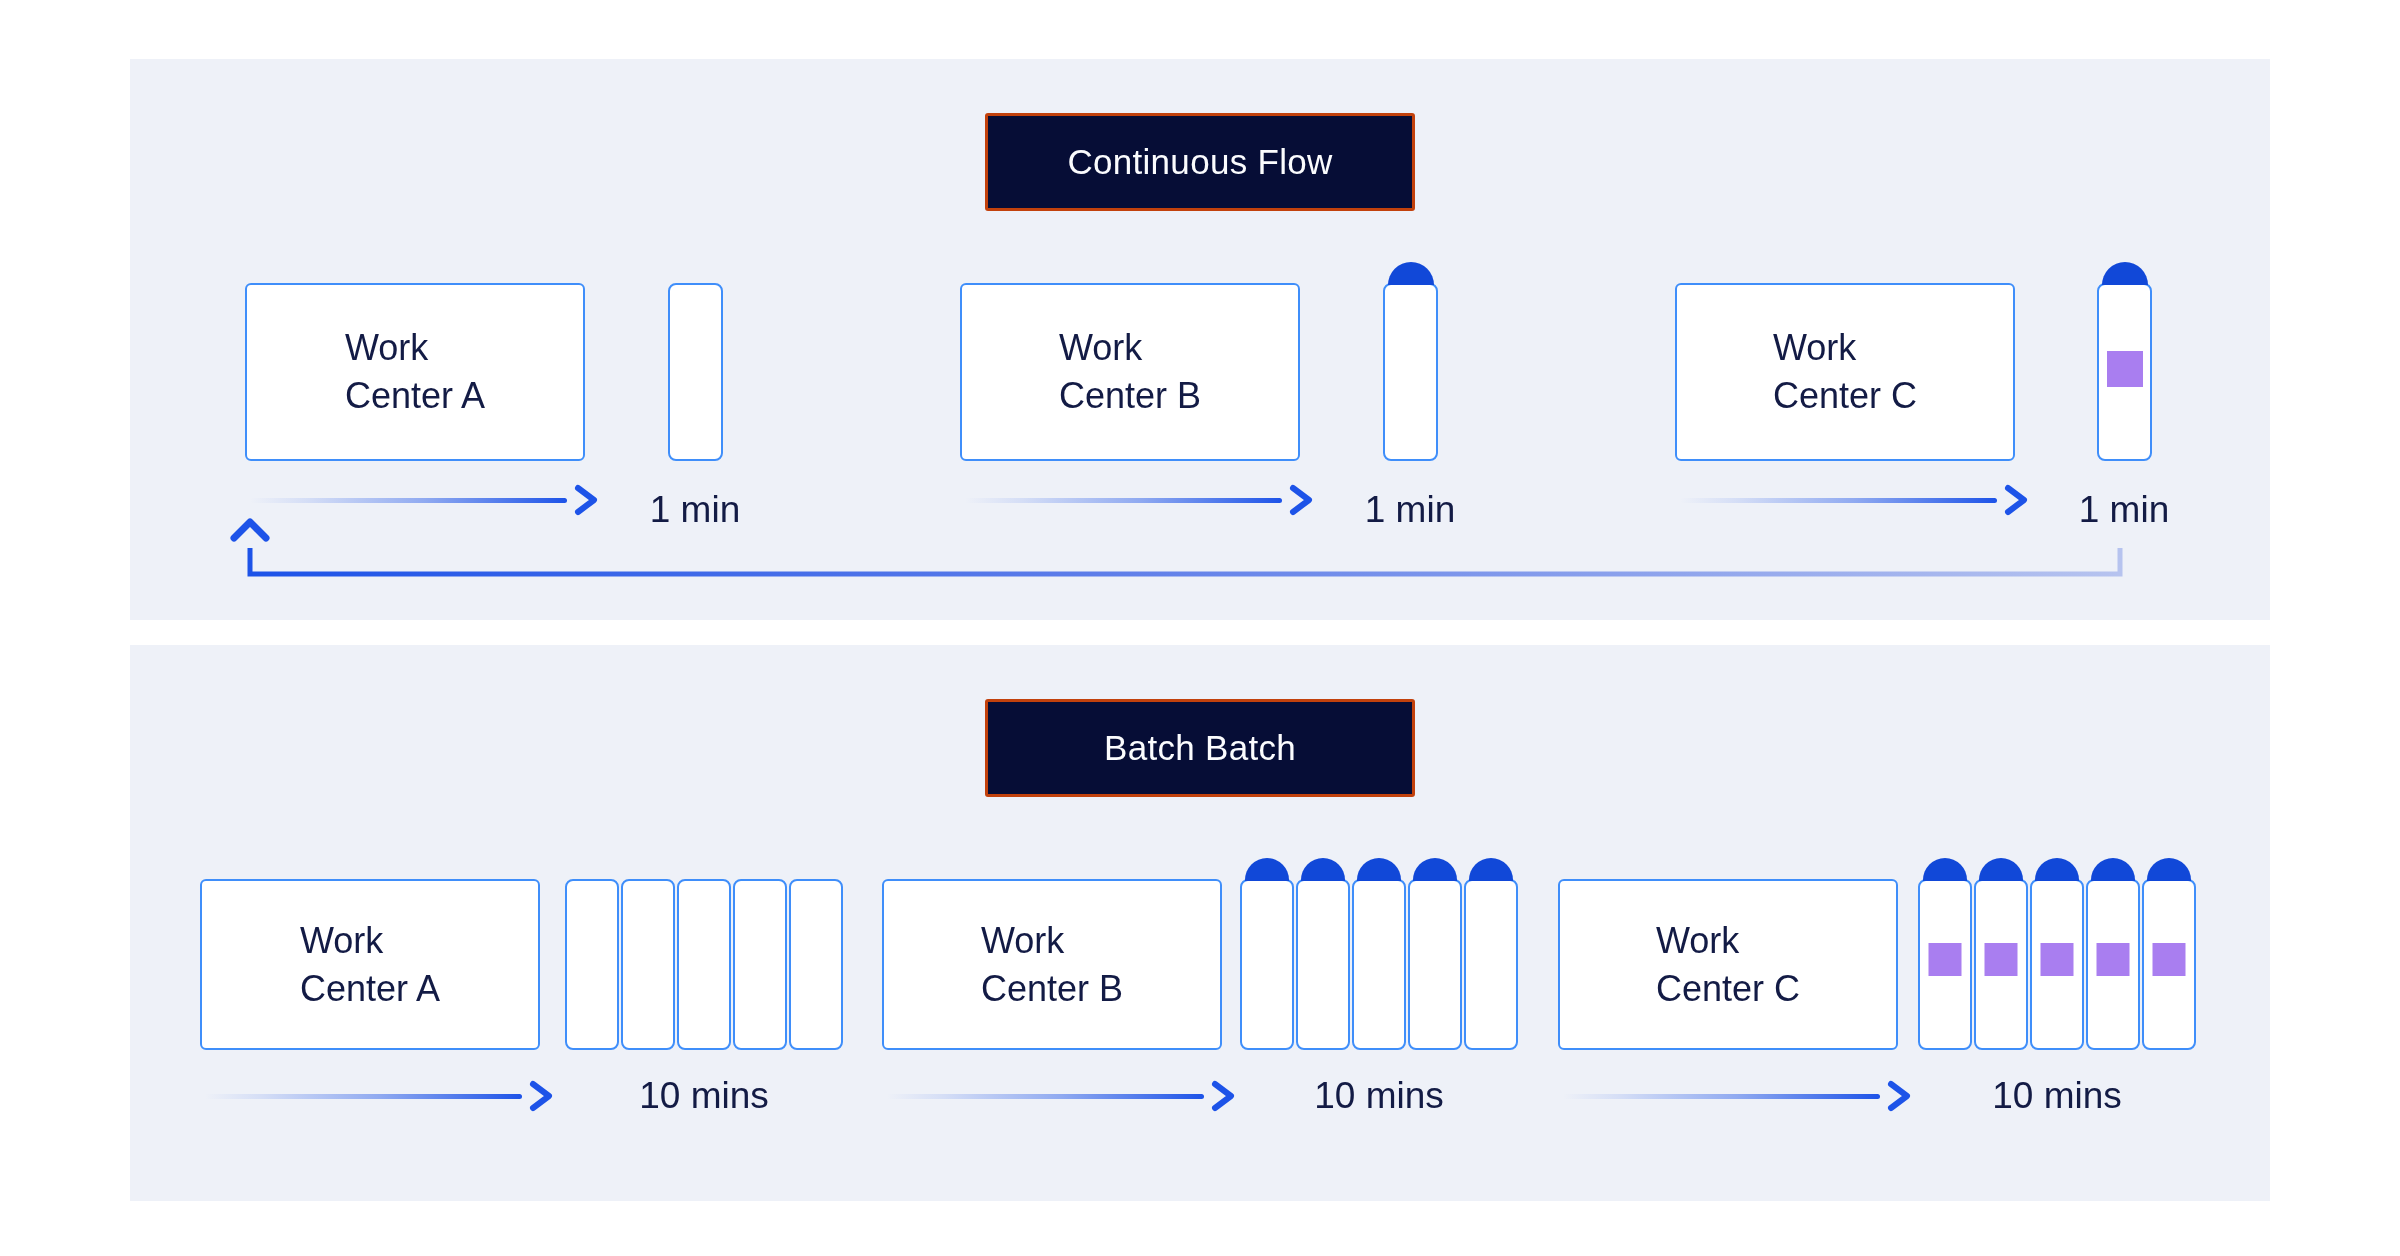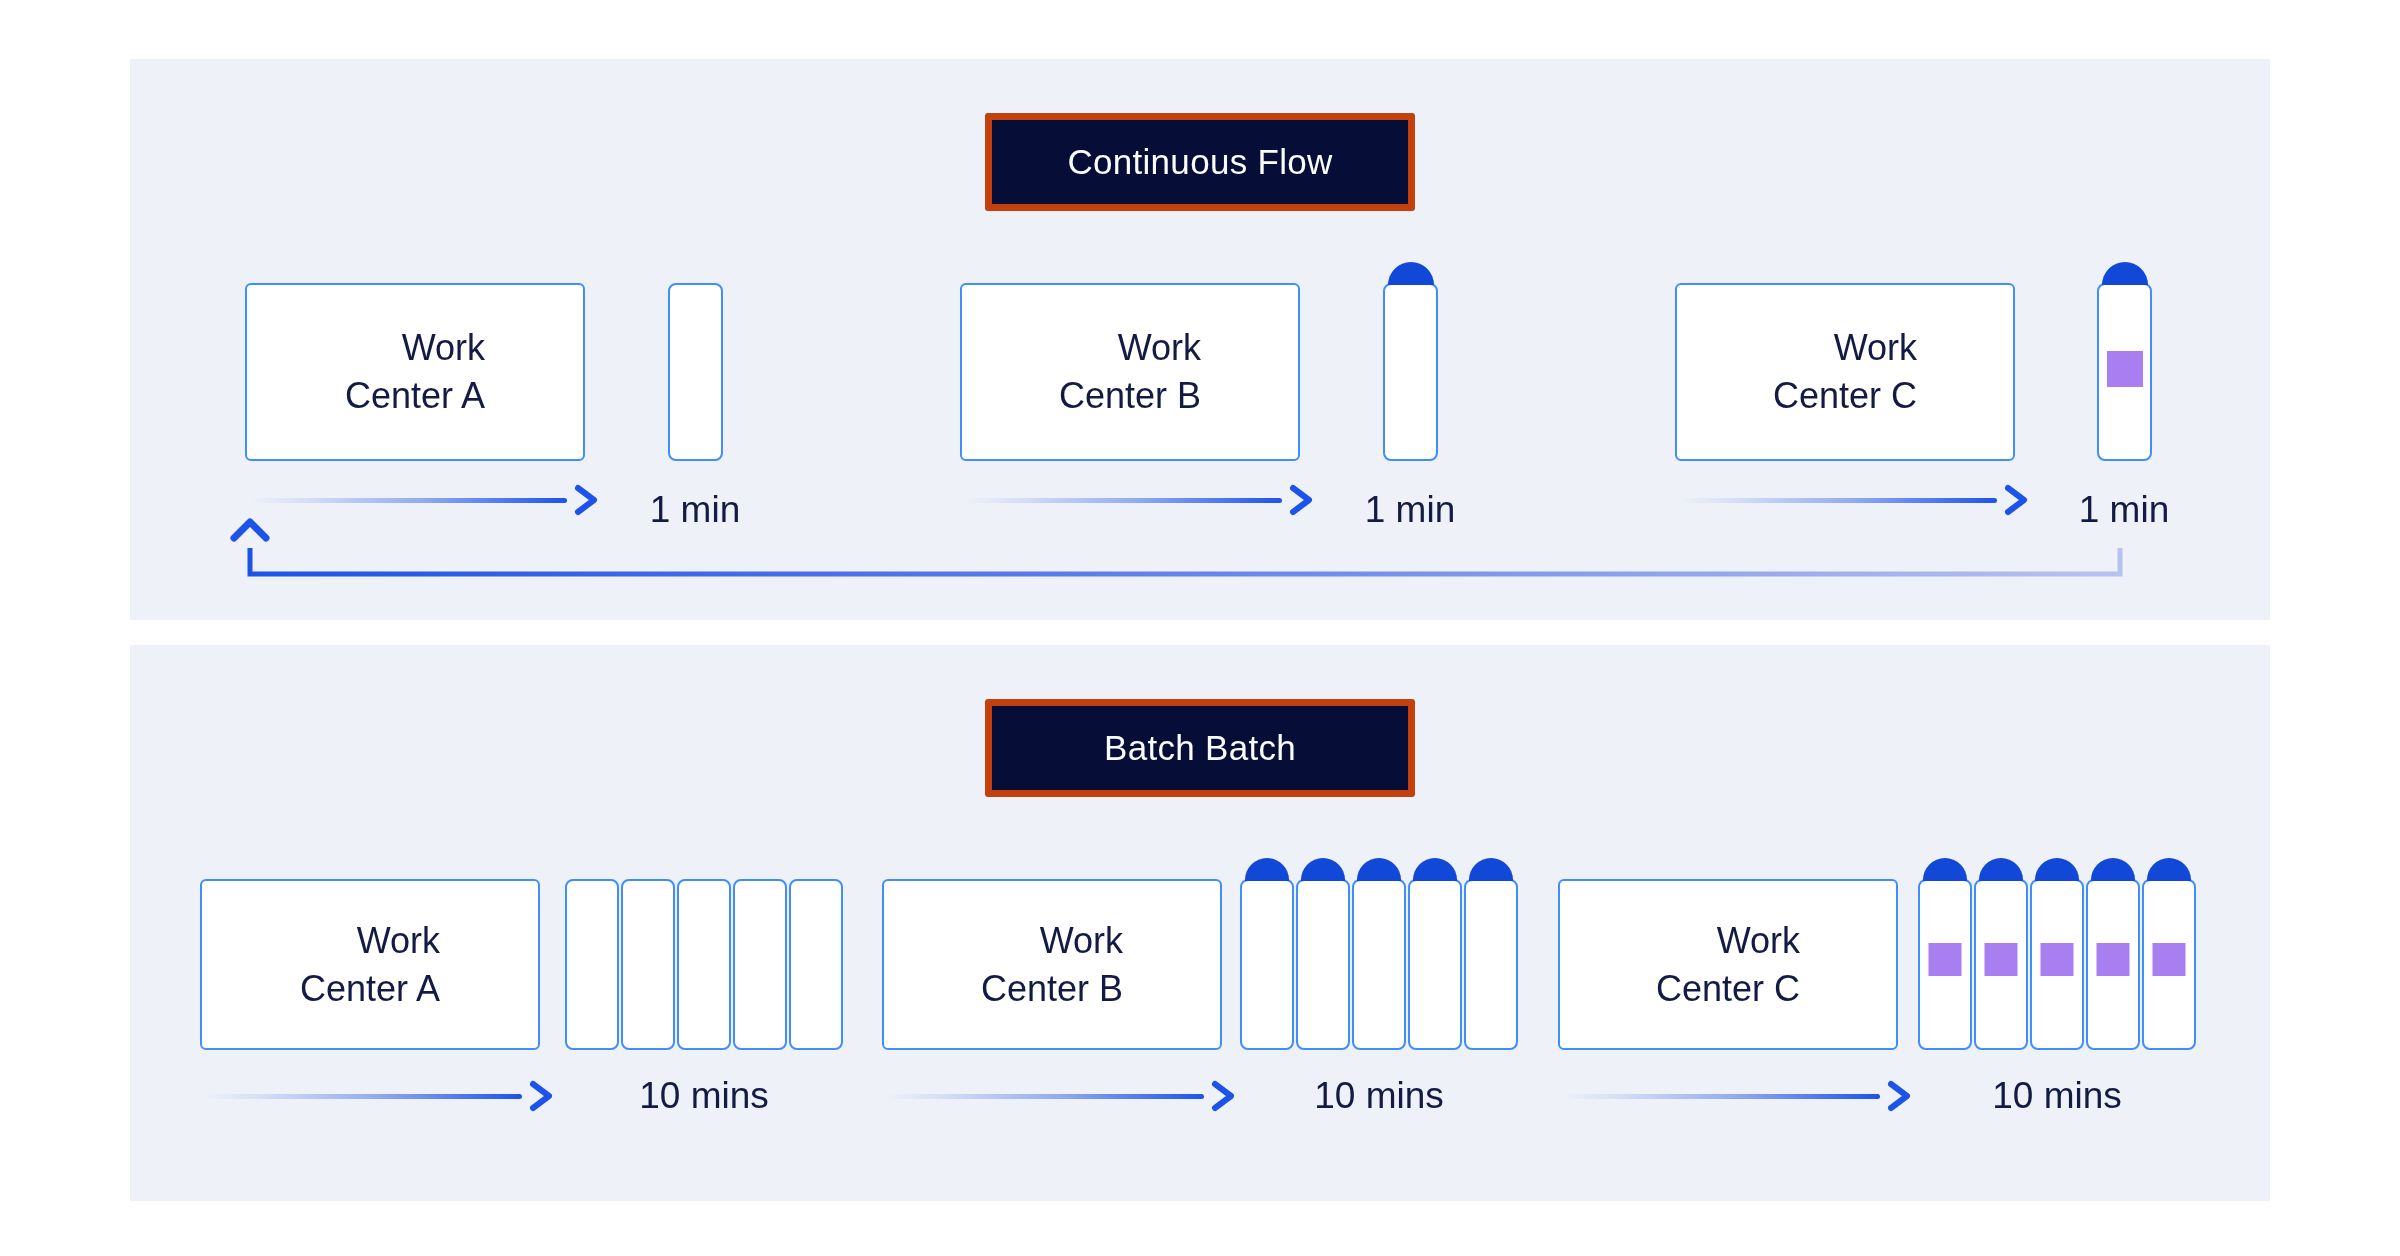--- a/index.html
+++ b/index.html
@@ -9,29 +9,29 @@
     -webkit-font-smoothing:antialiased;
   }
   .panel{
     position:absolute;left:130px;width:2140px;background:#eef1f8;
   }
   .panel.continuous{top:59px;height:561px;}
   .panel.batch{top:645px;height:556px;}
 
   .flow-header{
     position:absolute;left:50%;transform:translateX(-50%);top:54px;
-    width:430px;height:98px;background:#060d36;border:7px solid #c2410c;
+    width:430px;height:98px;background:#060d36;border:3px solid #c2410c;
     border-radius:3px;display:flex;align-items:center;justify-content:center;
     color:#fbfcfe;font-size:35px;letter-spacing:.3px;box-sizing:border-box;
   }
 
   .wc{
     position:absolute;width:340px;height:178px;background:#ffffff;
     border:2px solid #3f8efa;border-radius:6px;box-sizing:border-box;
-    display:flex;align-items:center;justify-content:center;text-align:right;
+    display:flex;align-items:center;justify-content:center;text-align:left;
   }
   .wc-label{font-size:36px;line-height:1.32;white-space:pre-line;color:#131b45;}
 
   .slot{
     position:absolute;width:55px;height:178px;background:#ffffff;
     border:2px solid #3f8efa;border-radius:8px;box-sizing:border-box;
   }
   .batch-group{position:absolute;display:flex;gap:2px;}
   .batch-group .slot{position:relative;width:54px;height:171px;flex:none;}
 

